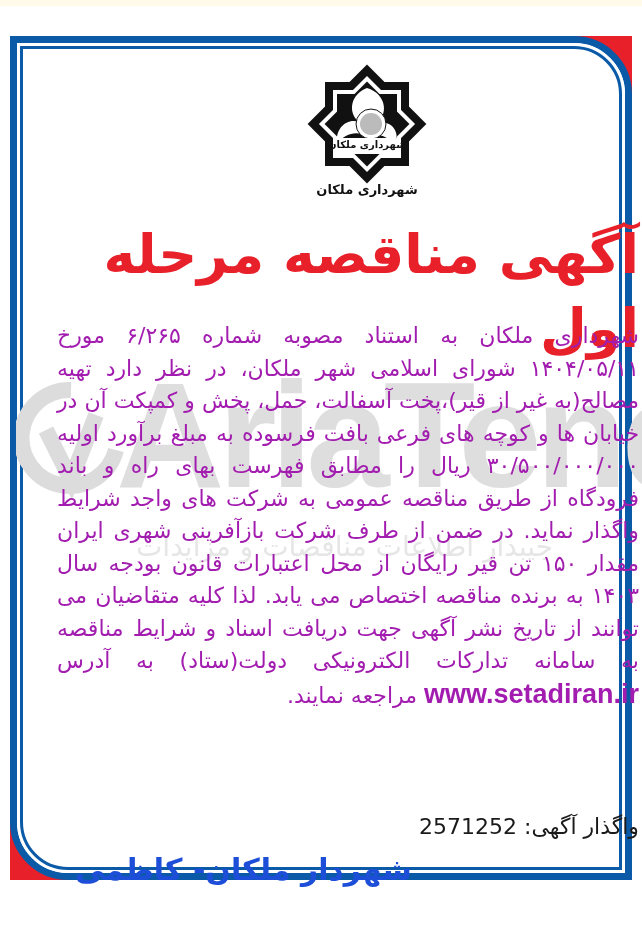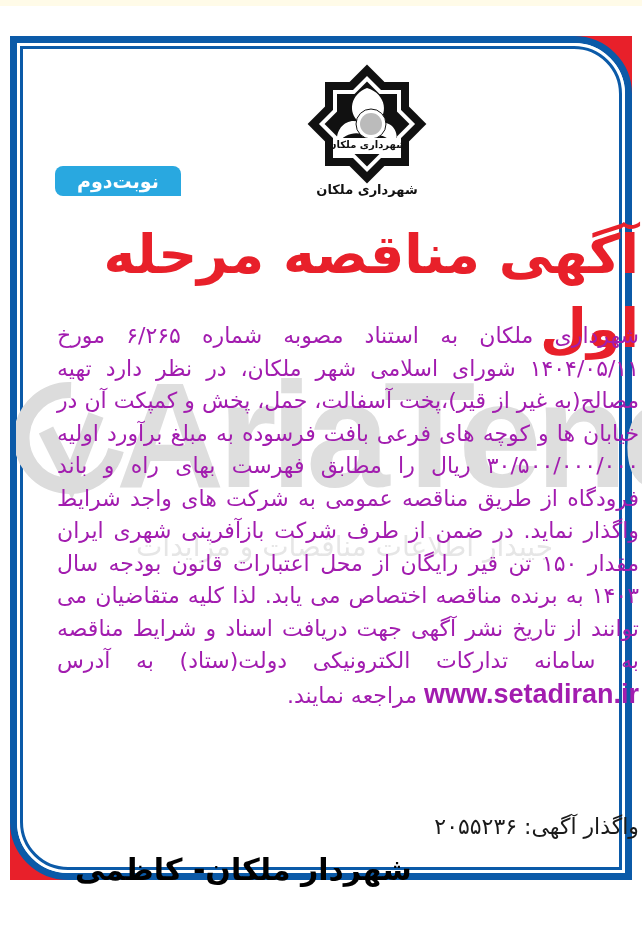--- a/index.html
+++ b/index.html
@@ -66,21 +66,21 @@
     }
     .body-text {
       position: absolute; left: 30px; top: 320px; width: 582px; direction: rtl; text-align: justify;
       text-align-last: right; font-family: "DejaVu Sans", sans-serif; font-size: 22px; line-height: 32.5px; color: #a21caf;
     }
     .body-text .url { font-family: "Liberation Sans", sans-serif; font-weight: bold; font-size: 27px; direction: ltr; unicode-bidi: embed; }
     .ad-id {
       position: absolute; right: 30px; top: 814px; direction: rtl; font-size: 22px; color: #1a1a1a;
     }
     .signature {
-      position: absolute; left: 48px; top: 852px; direction: rtl; font-size: 30px; font-weight: bold; color: #000000;
+      position: absolute; left: 48px; top: 852px; direction: rtl; font-size: 30px; font-weight: bold; color: #1d4ed8;
     }
   </style>
 </head>
 <body>
 
 <div class="top-strip"></div>
 
 <div class="frame">
   <div class="corner-red-tr"></div>
   <div class="corner-red-bl"></div>
@@ -110,29 +110,28 @@
       <rect x="-30" y="-30" width="60" height="60" fill="#111" transform="rotate(45)"></rect>
       <path d="M0 -36 C 20 -30 22 -8 8 0 C 24 -6 34 8 28 22 C 20 10 6 8 0 14 C -6 6 -22 8 -30 20 C -32 4 -20 -6 -8 -2 C -20 -12 -16 -30 0 -36 Z" fill="#fff"></path>
       <circle cx="4" cy="0" r="15" fill="#fff" stroke="#111" stroke-width="1"></circle>
       <circle cx="4" cy="0" r="11" fill="#bbb"></circle>
       <rect x="-30" y="14" width="60" height="16" fill="#fff"></rect>
     </g>
     <text x="64" y="84" text-anchor="middle" font-size="10" font-weight="bold" fill="#111">شهرداری ملکان</text>
   </svg>
   <div class="logo-caption">شهرداری ملکان</div>
 
-  <div class="badge">نوبت‌دوم</div>
 
   <div class="title">آگهی مناقصه مرحله اول</div>
 
   <div class="body-text">
     <span>شهرداری ملکان به استناد مصوبه شماره ۶/۲۶۵ مورخ ۱۴۰۴/۰۵/۱۱ شورای اسلامی شهر ملکان، در نظر دارد تهیه مصالح(به غیر از قیر)،پخت آسفالت، حمل، پخش و کمپکت آن در خیابان ها و کوچه های فرعی بافت فرسوده به مبلغ برآورد اولیه ۳۰/۵۰۰/۰۰۰/۰۰۰ ریال را مطابق فهرست بهای راه و باند فرودگاه از طریق مناقصه عمومی به شرکت های واجد شرایط  واگذار نماید. در ضمن از طرف شرکت بازآفرینی شهری ایران مقدار ۱۵۰ تن قیر رایگان از محل اعتبارات قانون بودجه سال ۱۴۰۳ به برنده مناقصه اختصاص می یابد. لذا کلیه متقاضیان می توانند از تاریخ نشر آگهی جهت دریافت اسناد و شرایط مناقصه به سامانه تدارکات الکترونیکی دولت(ستاد) به آدرس</span>
     <span class="url">www.setadiran.ir</span>
     <span>مراجعه نمایند.</span>
   </div>
 
   <div class="ad-id">
     <span>واگذار آگهی:</span>
-    <span>۲۰۵۵۲۳۶</span>
+    <span>2571252</span>
   </div>
 
   <div class="signature">شهردار ملکان- کاظمی</div>
 </div>
 
 </body></html>

